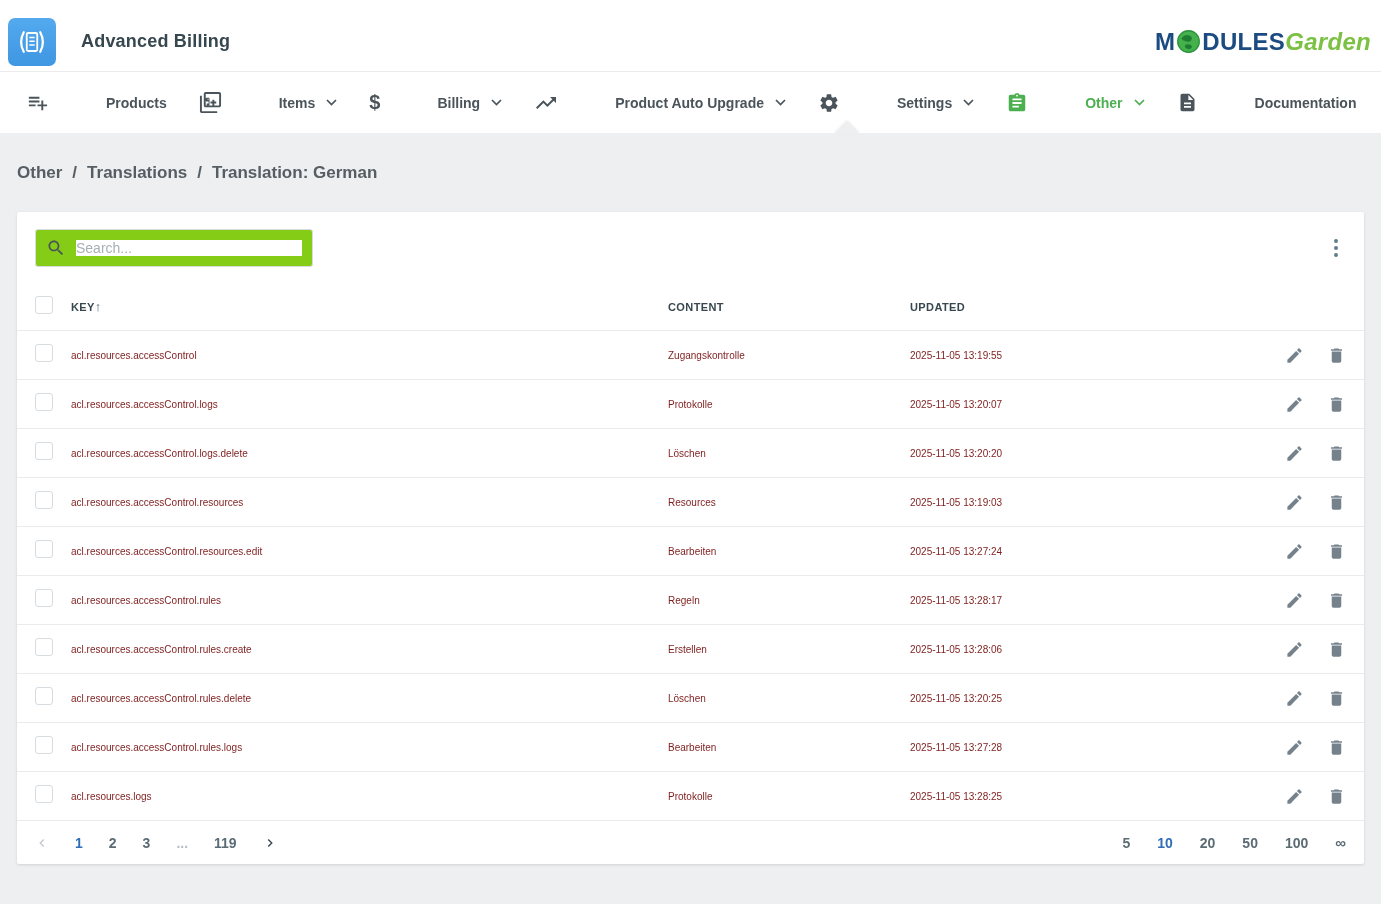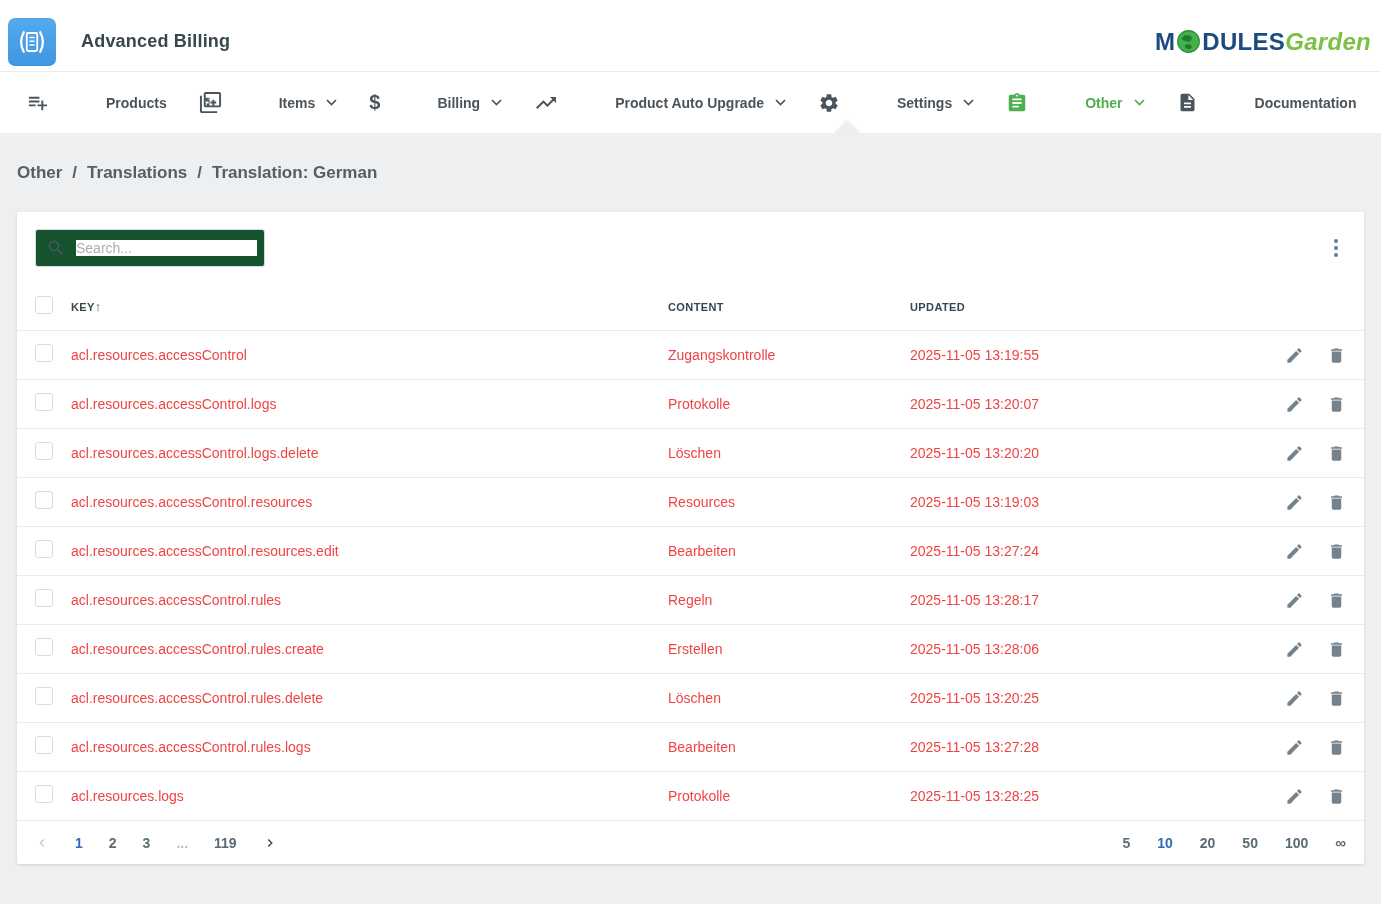--- a/index.html
+++ b/index.html
@@ -25,31 +25,31 @@
   .nav-caret { position:absolute; bottom:-1px; left:834px; width:0; height:0; border-left:13px solid transparent; border-right:13px solid transparent; border-bottom:13px solid #edeff1; filter:drop-shadow(0 -1px 1px rgba(0,0,0,.08)); }
 
   
   .content { padding:30px 17px 0; }
   .breadcrumb { font-size:17px; font-weight:600; color:#565e63; display:flex; gap:10px; }
   .breadcrumb .sep { color:#565e63; }
   .crumb { cursor:pointer; }
 
   .card { background:#fff; margin-top:29px; border-radius:2px; box-shadow:0 1px 3px rgba(0,0,0,.12); }
   .card-top { padding:17px 18px 16px; display:flex; align-items:center; justify-content:space-between; }
-  .search-box { width:230px; height:38px; border:1px solid #d8dce0; border-radius:3px; display:flex; align-items:center; padding:8px 10px; gap:10px; background:#14532d; }
+  .search-box { width:278px; height:38px; border:1px solid #d8dce0; border-radius:3px; display:flex; align-items:center; padding:8px 10px; gap:10px; background:#84cc16; }
   .search-box input { border:none; outline:none; flex:1; font-size:14px; color:#4a545a; font-family:"Liberation Sans",sans-serif; }
   .search-box input::placeholder { color:#a7b0b6; }
   .kebab { display:flex; flex-direction:column; gap:3px; padding:6px 8px; cursor:pointer; }
   .kebab i { width:4px; height:4px; border-radius:50%; background:#607d8b; }
 
   .trow { display:grid; grid-template-columns:36px 597px 242px 1fr 96px; align-items:center; height:49px; padding:0 18px; border-bottom:1px solid #e9ebed; }
   .trow.thead { height:48px; }
   .th { font-size:11px; font-weight:700; color:#37474f; letter-spacing:.4px; display:flex; align-items:center; }
   .sort-arrow { font-size:13px; font-weight:400; color:#455a64; }
-  .cell { font-size:14px; color:#ef4444; overflow:hidden; text-overflow:ellipsis; white-space:nowrap; }
+  .cell { font-size:10px; color:#7f1d1d; overflow:hidden; text-overflow:ellipsis; white-space:nowrap; }
   .checkbox { width:18px; height:18px; border:1px solid #d7dce0; border-radius:3px; background:#fff; cursor:pointer; display:inline-block; }
   .actions { display:flex; justify-content:flex-end; gap:23px; }
   .act { cursor:pointer; display:flex; }
 
   .pager { height:43px; display:flex; align-items:center; justify-content:space-between; padding:0 18px; }
   .pages, .sizes { display:flex; align-items:center; }
   .pages { gap:26px; } .sizes { gap:27px; }
   .page-num, .page-size { font-size:14px; font-weight:600; color:#5b6b74; cursor:pointer; }
   .page-num.active, .page-size.active { color:#2f6db6; }
   .page-num.dots { color:#b6bdc2; cursor:default; }

